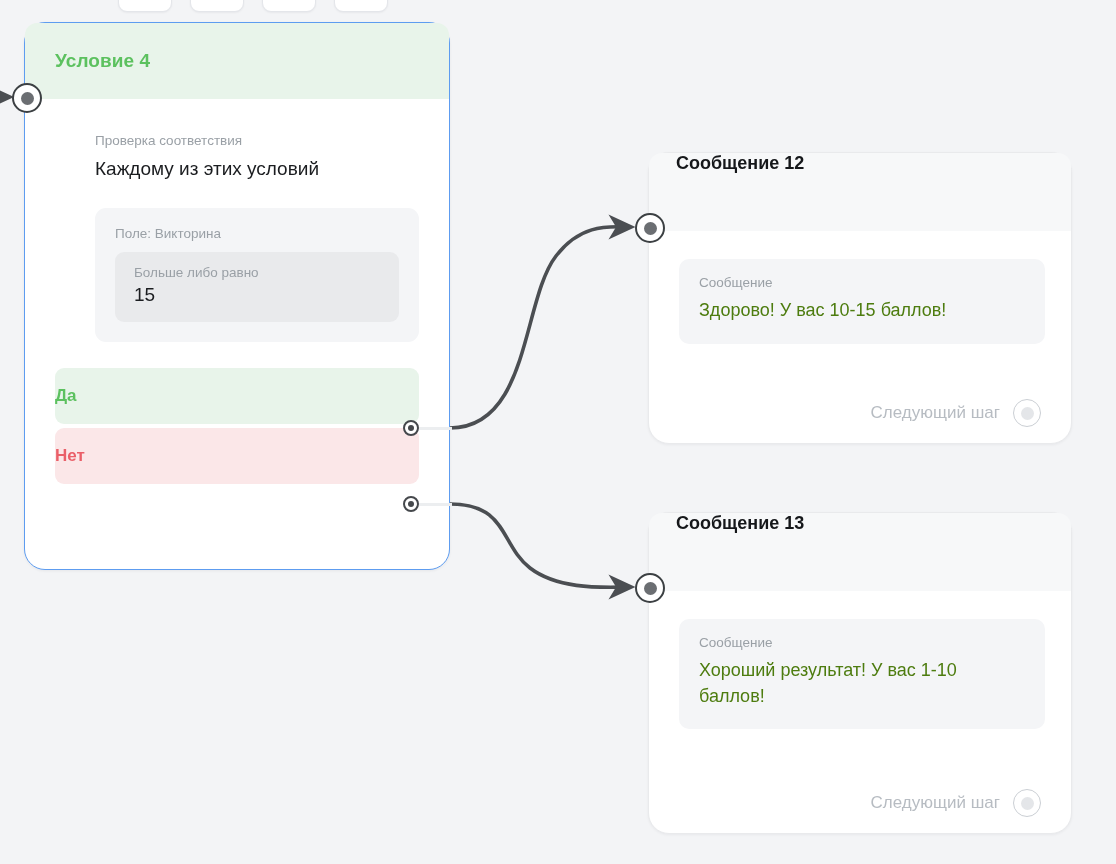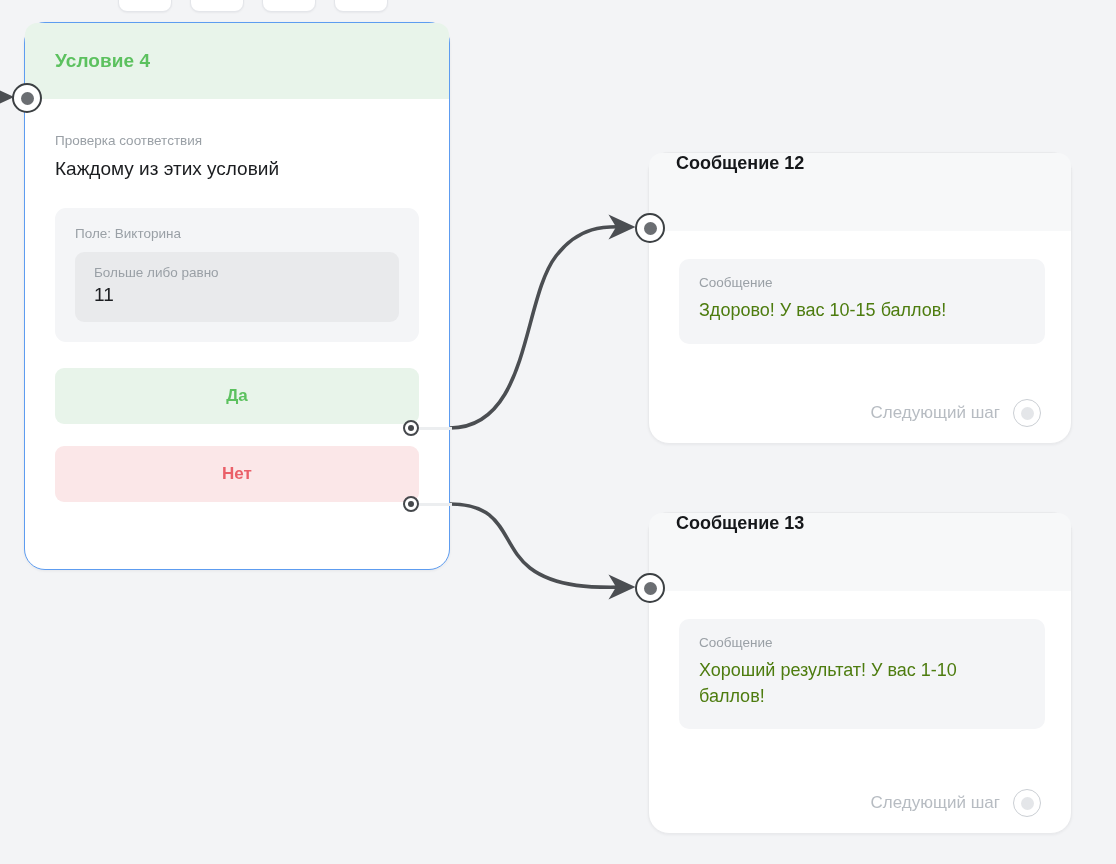--- a/index.html
+++ b/index.html
@@ -78,20 +78,21 @@
     box-sizing: border-box;
   }
   .cond-title {
     color: #5cc15f;
     font-size: 19px;
     font-weight: 700;
     letter-spacing: 0.1px;
   }
   .cond-body {
     padding: 34px 30px 0 30px;
+    margin-left: 40px;
   }
   .cond-sublabel {
     color: #9aa0a6;
     font-size: 13.5px;
     line-height: 1.2;
     margin-bottom: 8px;
   }
   .cond-maintext {
     color: #1b1d20;
     font-size: 19px;
@@ -127,24 +128,23 @@
 
   
   .branches {
     padding: 26px 30px 0 30px;
   }
   .branch {
     height: 56px;
     border-radius: 9px;
     display: flex;
     align-items: center;
-    justify-content: center;
     font-size: 17px;
     font-weight: 700;
-    margin-bottom: 22px;
+    margin-bottom: 4px;
     position: relative;
   }
   .branch-yes {
     background: #e8f4ea;
     color: #5cc15f;
   }
   .branch-no {
     background: #fbe7e8;
     color: #ea5f68;
   }
@@ -314,21 +314,21 @@
     </div>
 
     <div class="cond-body">
       <div class="cond-sublabel">Проверка соответствия</div>
       <div class="cond-maintext">Каждому из этих условий</div>
 
       <div class="cond-field-box">
         <div class="cond-field-name">Поле: Викторина</div>
         <div class="cond-op-box">
           <div class="cond-op-label">Больше либо равно</div>
-          <div class="cond-op-value">11</div>
+          <div class="cond-op-value">15</div>
         </div>
       </div>
     </div>
 
     <div class="branches">
       <div class="branch branch-yes">
         <span>Да</span>
       </div>
       <div class="branch branch-no">
         <span>Нет</span>

